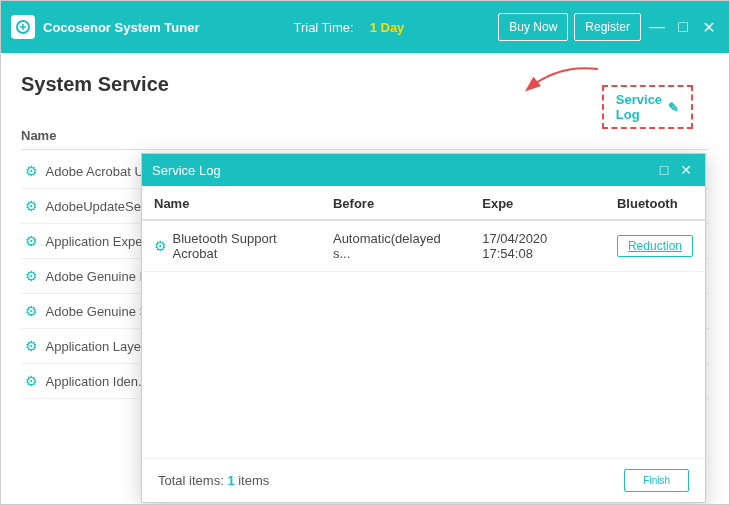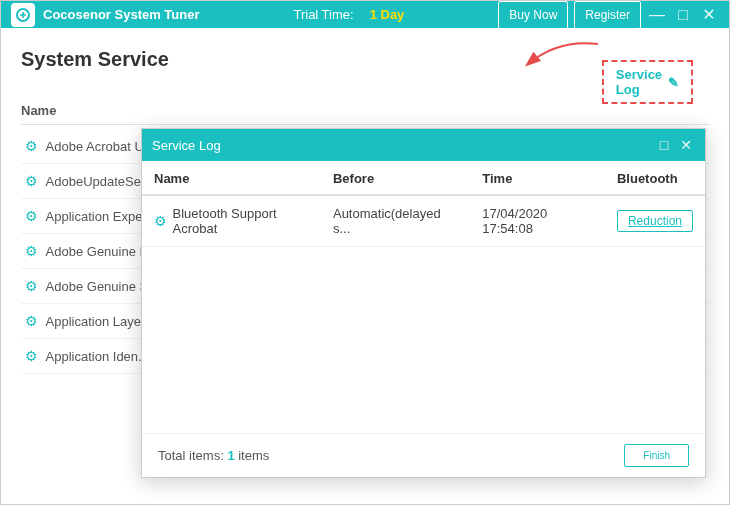--- a/index.html
+++ b/index.html
@@ -18,21 +18,21 @@
       height: 505px;
       background: #ffffff;
       border: 1px solid #ccc;
       display: flex;
       flex-direction: column;
     }
 
     
     .title-bar {
       background: #1abfbf;
-      height: 27px;
+      height: 52px;
       display: flex;
       align-items: center;
       padding: 0 10px;
       flex-shrink: 0;
     }
     .title-bar-logo {
       width: 24px;
       height: 24px;
       background: #fff;
       border-radius: 4px;
@@ -364,21 +364,21 @@
         <span class="dialog-win-ctrl">□</span>
         <span class="dialog-win-ctrl">✕</span>
       </div>
 
       <div class="dialog-body">
         <table class="dialog-table">
           <thead>
             <tr>
               <th>Name</th>
               <th>Before</th>
-              <th>Time</th>
+              <th>Expe</th>
               <th>Bluetooth</th>
             </tr>
           </thead>
           <tbody>
             <tr>
               <td style="display:flex;align-items:center;gap:6px;">
                 <span class="gear-teal">⚙</span>
                 <span>Bluetooth Support Acrobat</span>
               </td>
               <td>Automatic(delayed s...</td>

